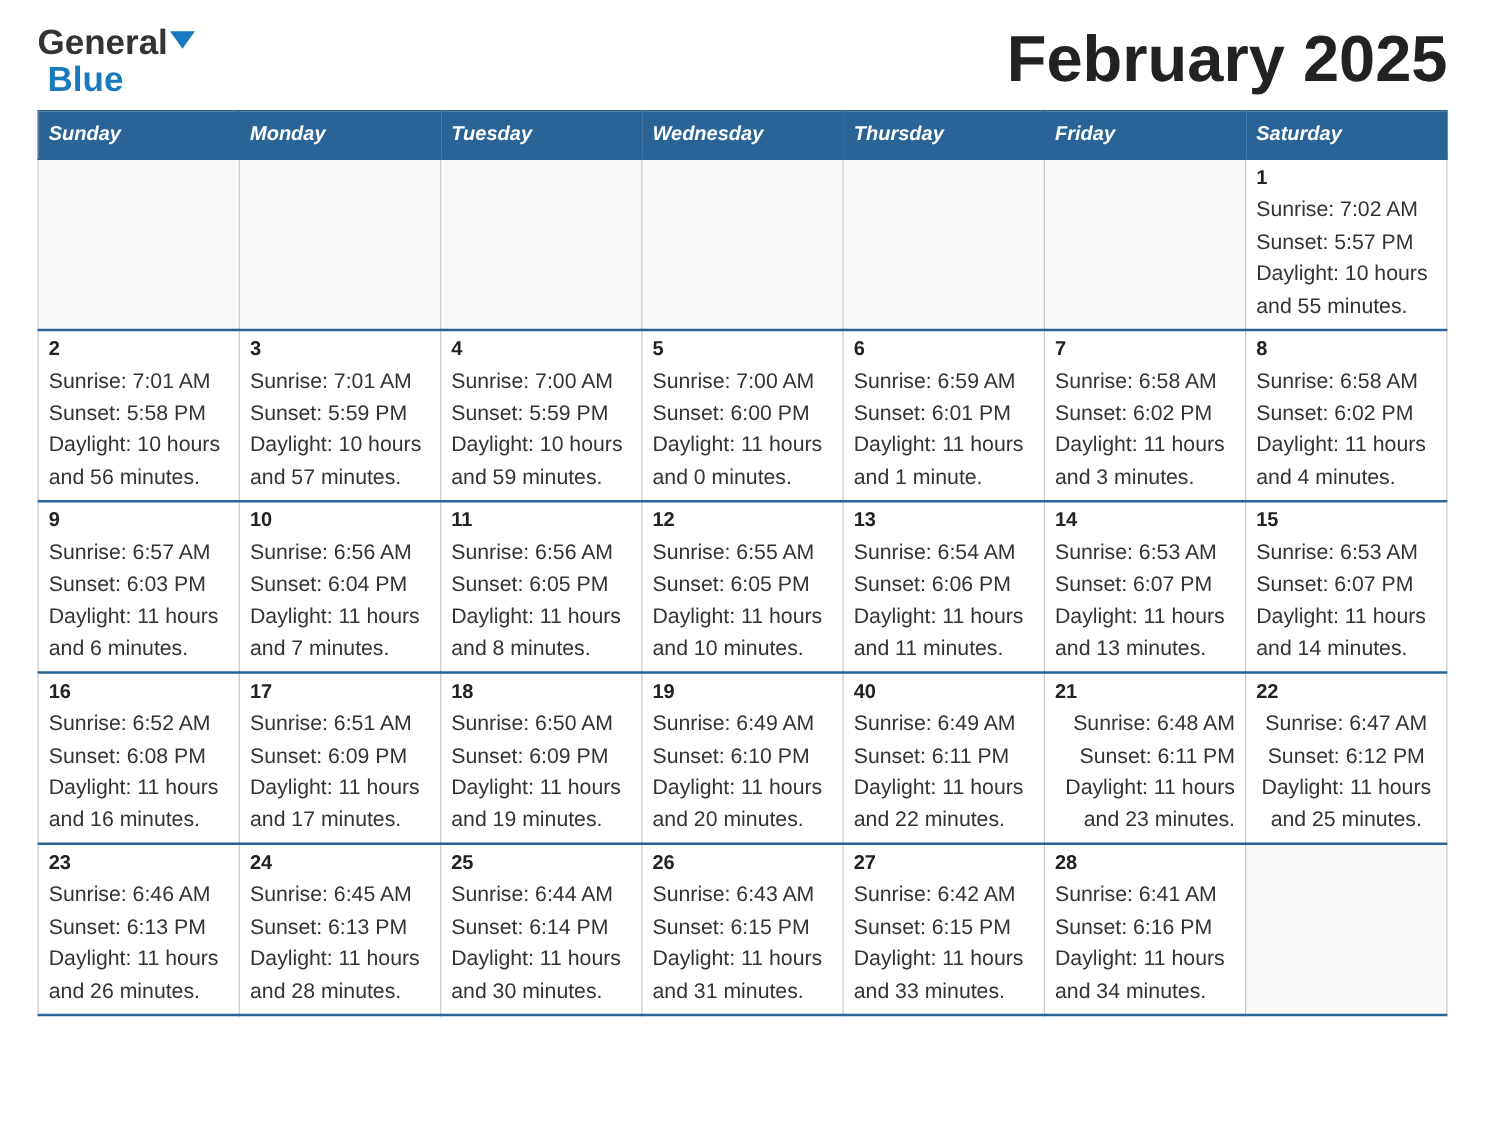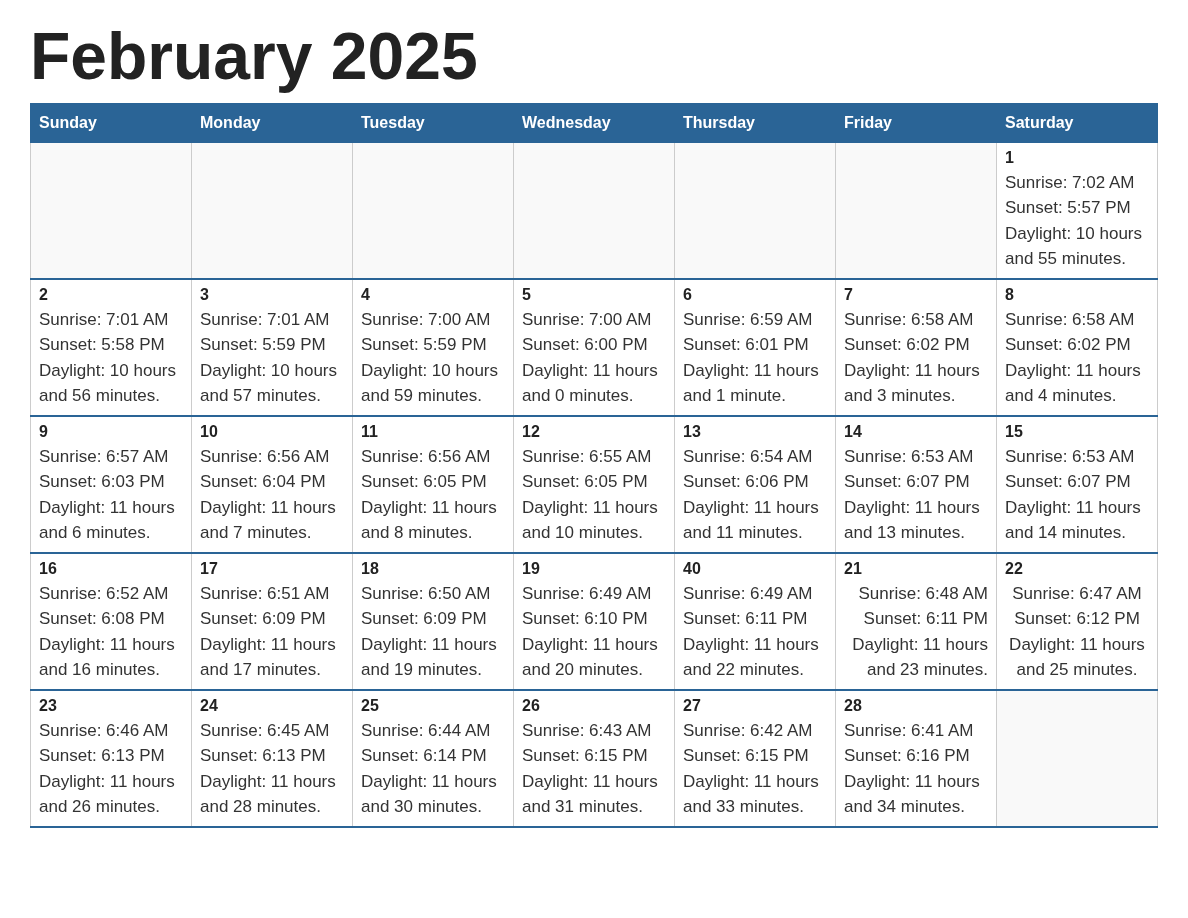--- a/index.html
+++ b/index.html
@@ -47,21 +47,21 @@
       font-weight: bold;
       color: #1a7abf;
       line-height: 1;
       margin-top: 2px;
       margin-left: 8px;
     }
     .title-block {
       text-align: right;
     }
     .calendar-title {
-      font-size: 66px;
+      font-size: 52px;
       font-weight: bold;
       color: #222;
       line-height: 1.1;
     }
     .calendar-subtitle {
       font-size: 20px;
       color: #555;
       margin-top: 4px;
     }
     table {
@@ -70,20 +70,21 @@
       margin-top: 8px;
     }
     thead th {
       background-color: #2a6496;
       color: #fff;
       font-size: 16px;
       font-weight: bold;
       padding: 10px 8px;
       text-align: left;
       border: 1px solid #2a6496;
+      font-style: italic;
     }
     tbody td {
       vertical-align: top;
       border: 1px solid #ccc;
       padding: 6px 8px;
       width: 14.28%;
       min-height: 110px;
       height: 120px;
     }
     tbody tr {
@@ -102,20 +103,26 @@
       line-height: 1.5;
     }
     .empty-cell {
       background: #f9f9f9;
     }
   </style>
 </head>
 <body>
 
 <div class="header">
+  <div class="logo">
+    <div class="logo-general">
+      General<span class="logo-triangle"></span>
+    </div>
+    <div class="logo-blue">Blue</div>
+  </div>
   <div class="title-block">
     <div class="calendar-title">February 2025</div>
   </div>
 </div>
 
 <table>
   <thead>
     <tr>
       <th>Sunday</th>
       <th>Monday</th>

